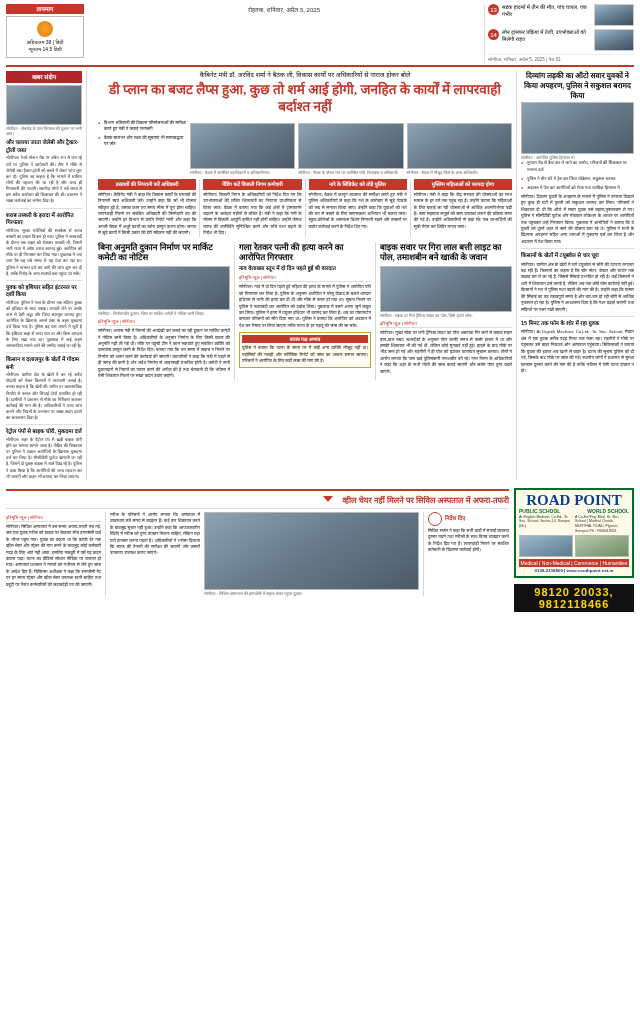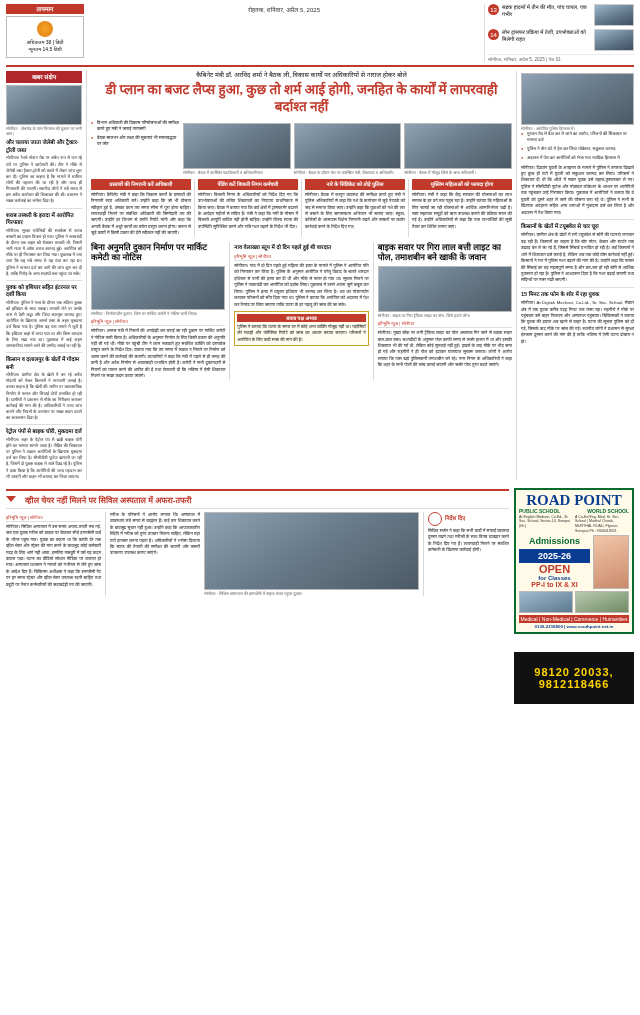--- a/index.html
+++ b/index.html
@@ -64,39 +64,39 @@
   .bullets li:before { content:"●"; position:absolute; left:0; color:#c0392b; font-size:4px; }
   .photo-row { display:flex; gap:3px; margin-top:3px; }
   .photo-row .photo { flex:1; height:46px; }
 
   .four { display:flex; gap:3px; margin-top:4px; }
   .four > div { flex:1; }
   .tag { background:#c0392b; color:#fff; font-size:5.2px; font-weight:bold; text-align:center; padding:2px 1px; line-height:1.3; }
 
   .mid-2 { display:flex; gap:4px; margin-top:5px; }
   .story { flex:1; }
-  .story h3 { margin:0; font-size:8.5px; line-height:1.25; color:#111; font-family:Liberation Sans, sans-serif; }
+  .story h3 { margin:0; font-size:8.5px; line-height:1.25; color:#111; font-family:Liberation Serif, serif; }
 
   
   .rc-head { font-size:7.5px; font-weight:bold; color:#111; text-align:center; line-height:1.3; font-family:"Liberation Serif", serif;}
   .rc-photo { height:52px; margin-top:2px; }
   .rc-bul { font-size:4.2px; line-height:1.45; margin-top:3px; }
   .rc-bul li { list-style:none; position:relative; padding-left:6px; margin-bottom:3px; }
   .rc-bul li:before { content:"●"; position:absolute; left:0; color:#c0392b; font-size:4px; }
 
   
-  .banner { display:flex; align-items:center; gap:5px; border-top:2px solid #c0392b; border-bottom:1px solid #ddd; margin-top:5px; padding:3px 0; }
+  .banner { display:flex; align-items:center; gap:5px; border-top:2px solid #c0392b; border-bottom:1px solid #ddd; margin-top:5px; padding:3px 0;justify-content:flex-end; }
   .banner .btxt { color:#c0392b; font-weight:bold; font-size:8px; }
 
   .ad { border:2px solid #0a6b2f; margin-top:4px; background:#fffbe8; padding:3px; }
   .ad-name { text-align:center; font-family:"Liberation Serif", serif; font-weight:bold; font-size:15px; color:#0a3d91; line-height:1; }
   .ad-sub { display:flex; justify-content:space-between; font-size:5px; font-weight:bold; color:#0a6b2f; }
   .ad-mid { background:#0a3d91; color:#fff; text-align:center; font-size:9px; font-weight:bold; padding:2px; margin-top:2px; }
   .ad-open { color:#c0392b; font-size:11px; font-weight:bold; text-align:center; line-height:1.1; }
-  .ad-phone { background:#111; color:#ffd400; font-weight:bold; font-size:11px; text-align:center; padding:14px; margin-top:18px; letter-spacing:1px; }
+  .ad-phone { background:#111; color:#ffd400; font-weight:bold; font-size:11px; text-align:center; padding:2px; margin-top:6px; letter-spacing:1px; }
   .ad-strip { background:#c0392b; color:#fff; font-size:5px; text-align:center; padding:1px; }
 
   .mini-box { border:1px solid #c9a227; background:#fffdf0; padding:2px; margin-top:3px; }
   .mini-title { background:#c0392b; color:#fff; font-size:5px; text-align:center; padding:1px; font-weight:bold; }
 </style>
 </head>
 <body>
 
 <div class="page">
 
@@ -149,21 +149,21 @@
       <div class="lc-sep"></div>
 
       <div class="lc-title">किसान व दलालपुर के खेतों में गोदाम बनी</div>
       <div class="lc-body">सोनीपत। ग्रामीण क्षेत्र के खेतों में बन रहे अवैध गोदामों को लेकर किसानों ने नाराजगी जताई है। उनका कहना है कि खेती की जमीन पर व्यावसायिक निर्माण से फसल और सिंचाई दोनों प्रभावित हो रही हैं। ग्रामीणों ने प्रशासन से मौके का निरीक्षण कराकर कार्रवाई की मांग की है। अधिकारियों ने जल्द जांच कराने और नियमों के उल्लंघन पर सख्त कदम उठाने का आश्वासन दिया है।</div>
       <div class="lc-sep"></div>
 
       <div class="lc-title">रेट्रोल पंपों से बाइक चोरी, मुकदमा दर्ज</div>
       <div class="lc-body">सोनीपत। शहर के पेट्रोल पंप से खड़ी बाइक चोरी होने का मामला सामने आया है। पीड़ित की शिकायत पर पुलिस ने अज्ञात आरोपितों के खिलाफ मुकदमा दर्ज कर लिया है। सीसीटीवी फुटेज खंगाली जा रही है, जिसमें दो युवक बाइक ले जाते दिख रहे हैं। पुलिस ने दावा किया है कि आरोपितों की जल्द पहचान कर ली जाएगी और वाहन भी बरामद कर लिया जाएगा।</div>
     </div>
 
-    <div class="mid-col col-rule" style="padding-left:4px;">
+    <div class="mid-col col-rule" style="padding-left:11px;">
 
       <div class="kicker">कैबिनेट मंत्री डॉ. अरविंद शर्मा ने बैठक ली, विकास कार्यों पर अधिकारियों से नाराज होकर बोले</div>
       <div class="headline-red lead-hl">डी प्लान का बजट लैप्स हुआ, कुछ तो शर्म आई होगी, जनहित के कार्यों में लापरवाही बर्दाश्त नहीं</div>
 
       <div style="display:flex; gap:4px; margin-top:4px;">
         <ul class="bullets" style="width:88px; margin:0; padding:0;">
           <li>विभाग अधिकारी की विकास परियोजनाओं की समीक्षा करते हुए मंत्री ने जताई नाराजगी</li>
           <li>बैठक सालभर और लक्ष्य की सूचनाएं भी समयबद्धता पर जोर</li>
         </ul>
         <div style="flex:1;">
@@ -203,40 +203,42 @@
 
         <div class="story">
           <h3>बिना अनुमति दुकान निर्माण पर मार्किट कमेटी का नोटिस</h3>
           <div class="photo" style="height:44px;margin-top:3px;"></div>
           <div class="cap">सोनीपत : निर्माणाधीन दुकान, जिस पर मार्किट कमेटी ने नोटिस जारी किया।</div>
           <div class="byline">हरिभूमि न्यूज़ | सोनीपत</div>
           <div class="body-txt">सोनीपत। अनाज मंडी में नियमों की अनदेखी कर बनाई जा रही दुकान पर मार्किट कमेटी ने नोटिस जारी किया है। अधिकारियों के अनुसार निर्माण के लिए किसी प्रकार की अनुमति नहीं ली गई थी। मौके पर पहुंची टीम ने काम रुकवाते हुए संबंधित व्यक्ति को दस्तावेज प्रस्तुत करने के निर्देश दिए। बताया गया कि तय समय में जवाब न मिलने पर निर्माण को ध्वस्त करने की कार्रवाई की जाएगी। व्यापारियों ने कहा कि मंडी में पहले से ही जगह की कमी है और अवैध निर्माण से आवाजाही प्रभावित होती है। कमेटी ने सभी दुकानदारों से नियमों का पालन करने की अपील की है तथा चेतावनी दी कि भविष्य में ऐसी शिकायत मिलने पर सख्त कदम उठाए जाएंगे।</div>
         </div>
 
         <div class="story col-rule" style="padding-left:4px;">
+          <h3>गला रेतकर पत्नी की हत्या करने का आरोपित गिरफ्तार</h3>
           <div class="subhead" style="margin-top:2px;">नाव वेलाख्या स्तूप में दो दिन पहले हुई थी वारदात</div>
           <div class="byline">हरिभूमि न्यूज़ | सोनीपत</div>
           <div class="body-txt">सोनीपत। गांव में दो दिन पहले हुई महिला की हत्या के मामले में पुलिस ने आरोपित पति को गिरफ्तार कर लिया है। पुलिस के अनुसार आरोपित ने घरेलू विवाद के चलते धारदार हथियार से पत्नी की हत्या कर दी थी और मौके से फरार हो गया था। सूचना मिलने पर पुलिस ने नाकाबंदी कर आरोपित को दबोच लिया। पूछताछ में उसने अपना जुर्म कबूल कर लिया। पुलिस ने हत्या में प्रयुक्त हथियार भी बरामद कर लिया है। शव का पोस्टमार्टम कराकर परिजनों को सौंप दिया गया था। पुलिस ने बताया कि आरोपित को अदालत में पेश कर रिमांड पर लिया जाएगा ताकि घटना के हर पहलू की जांच की जा सके।</div>
           <div class="mini-box">
             <div class="mini-title">बचाव पक्ष अभाव</div>
             <div class="body-txt" style="margin-top:2px;">पुलिस ने बताया कि घटना के समय घर में कोई अन्य व्यक्ति मौजूद नहीं था। पड़ोसियों की गवाही और फोरेंसिक रिपोर्ट को जांच का आधार बनाया जाएगा। परिजनों ने आरोपित के लिए कड़ी सजा की मांग की है।</div>
           </div>
         </div>
 
         <div class="story col-rule" style="padding-left:4px;">
           <h3>बाइक सवार पर गिरा लाल बत्ती लाइट का पोल, तमाशबीन बने खाकी के जवान</h3>
           <div class="photo" style="height:46px;margin-top:3px;"></div>
           <div class="cap">सोनीपत : सड़क पर गिरा ट्रैफिक लाइट का पोल, जिसे हटाते लोग।</div>
           <div class="byline">हरिभूमि न्यूज़ | सोनीपत</div>
           <div class="body-txt">सोनीपत। मुख्य चौक पर लगी ट्रैफिक लाइट का पोल अचानक गिर जाने से बाइक सवार बाल-बाल बचा। चश्मदीदों के अनुसार पोल काफी समय से जर्जर हालत में था और इसकी शिकायत भी की गई थी, लेकिन कोई सुनवाई नहीं हुई। हादसे के बाद मौके पर भीड़ जमा हो गई और राहगीरों ने ही पोल को हटाकर यातायात सुचारू कराया। लोगों ने आरोप लगाया कि पास खड़े पुलिसकर्मी तमाशबीन बने रहे। नगर निगम के अधिकारियों ने कहा कि शहर के सभी पोलों की जांच कराई जाएगी और जर्जर पोल तुरंत बदले जाएंगे।</div>
         </div>
       </div>
     </div>
 
     <div class="right-col col-rule" style="padding-left:4px;">
+      <div class="rc-head">दिव्यांग लड़की का ऑटो सवार युवकों ने किया अपहरण, पुलिस ने सकुशल बरामद किया</div>
       <div class="photo rc-photo"></div>
       <div class="cap">सोनीपत : आरोपित पुलिस हिरासत में।</div>
 
       <ul class="rc-bul" style="margin:0;padding:0;">
         <li>मुरथल रोड से बैठा कर ले जाने का आरोप, परिजनों की शिकायत पर मामला दर्ज</li>
         <li>पुलिस ने तीन घंटे में ट्रेस कर लिया लोकेशन, सकुशल बरामद</li>
         <li>अदालत में पेश कर आरोपितों को भेजा गया न्यायिक हिरासत में</li>
       </ul>
       <div class="body-txt">सोनीपत। दिव्यांग युवती के अपहरण के मामले में पुलिस ने तत्परता दिखाते हुए कुछ ही घंटों में युवती को सकुशल बरामद कर लिया। परिजनों ने शिकायत दी थी कि ऑटो में सवार युवक उसे बहला-फुसलाकर ले गए। पुलिस ने सीसीटीवी फुटेज और मोबाइल लोकेशन के आधार पर आरोपितों तक पहुंचकर उन्हें गिरफ्तार किया। पूछताछ में आरोपितों ने बताया कि वे युवती को दूसरे शहर ले जाने की योजना बना रहे थे। पुलिस ने सभी के खिलाफ अपहरण सहित अन्य धाराओं में मुकदमा दर्ज कर लिया है और अदालत में पेश किया गया।</div>
 
@@ -286,30 +288,20 @@
       <div class="ad">
         <div class="ad-name">ROAD POINT</div>
         <div class="ad-sub">
           <span>PUBLIC SCHOOL</span>
           <span>WORLD SCHOOL</span>
         </div>
         <div style="display:flex;gap:2px;font-size:3.6px;line-height:1.3;color:#333;margin-top:1px;">
           <span style="flex:1;">Ar English Medium, Co.Ed., Sr. Sec. School, Sector-14, Sonipat (Hr.)</span>
           <span style="flex:1;">A Co-Ed Eng. Med. Sr. Sec. School | Murthal Chowk, MURTHAL ROAD, Flyover, Sonepat  Ph : 9306018321</span>
         </div>
-        <div style="display:flex;gap:3px;margin-top:2px;align-items:center;">
-          <div style="flex:1;">
-            <div class="ad-open" style="font-size:9px;color:#0a6b2f;">Admissions</div>
-            <div class="ad-mid">2025-26</div>
-            <div class="ad-open">OPEN</div>
-            <div style="font-size:6px;font-weight:bold;text-align:center;color:#0a3d91;">for Classes</div>
-            <div style="font-size:7px;font-weight:bold;text-align:center;color:#c0392b;">PP-I to IX &amp; XI</div>
-          </div>
-          <div class="photo" style="width:36px;height:54px;background:linear-gradient(160deg,#f3c6a8,#c98a6b);"></div>
-        </div>
         <div style="display:flex;gap:2px;margin-top:2px;">
           <div class="photo" style="flex:1;height:22px;background:linear-gradient(160deg,#9fb9cd,#5d7a90);"></div>
           <div class="photo" style="flex:1;height:22px;background:linear-gradient(160deg,#b8cbb0,#6f8a62);"></div>
         </div>
         <div class="ad-strip" style="margin-top:2px;">Medical | Non-Medical | Commerce | Humanities</div>
         <div style="font-size:4.4px;text-align:center;margin-top:1px;color:#0a3d91;font-weight:bold;">0130-2216800  |  www.southpoint.net.in</div>
       </div>
       <div class="ad-phone">98120 20033, 9812118466</div>
     </div>
   </div>

